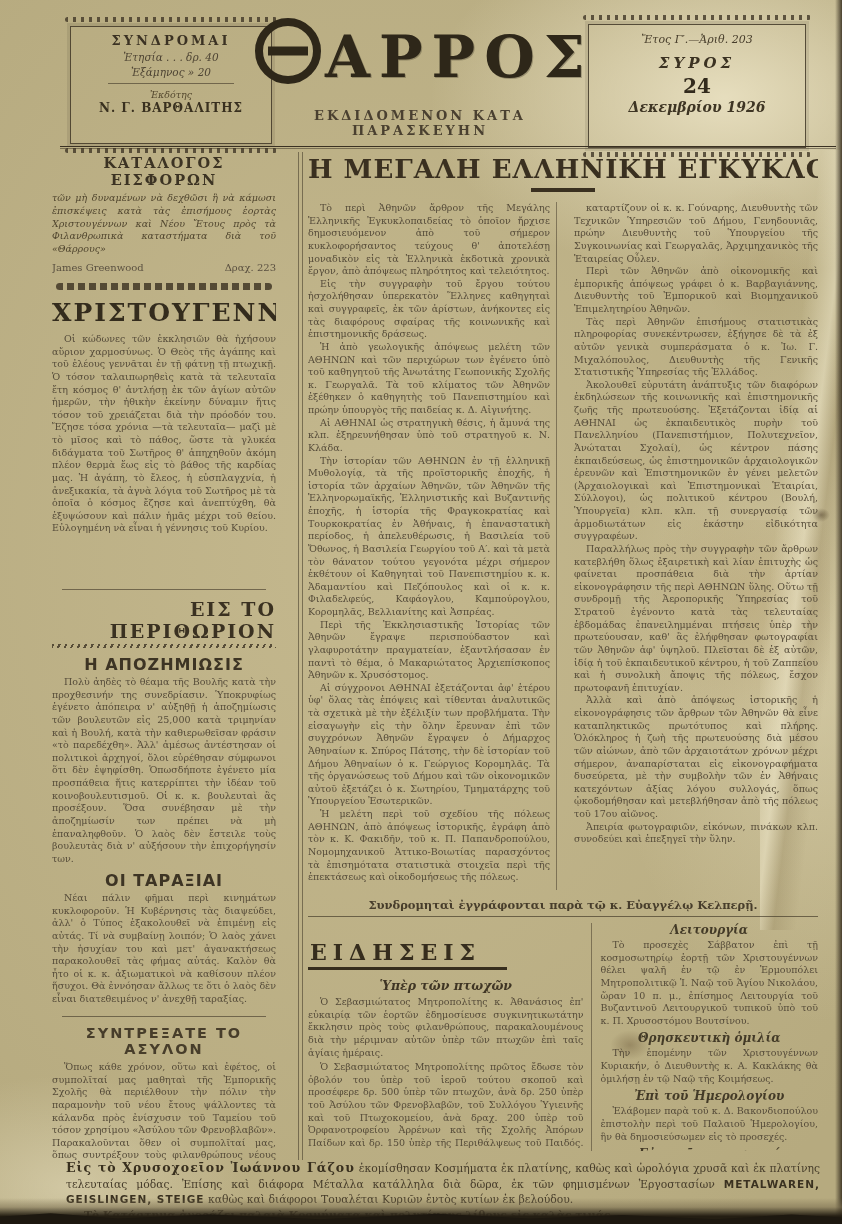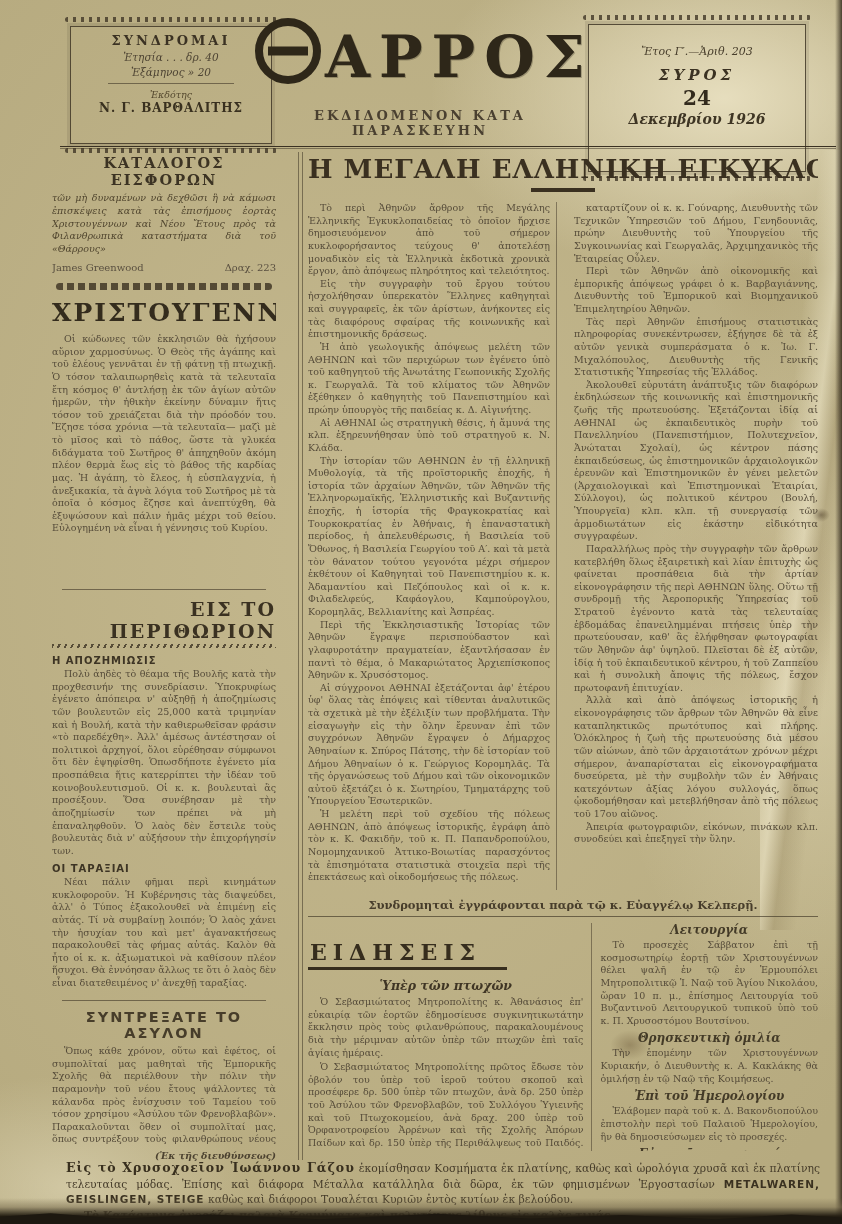--- a/index.html
+++ b/index.html
@@ -32,21 +32,21 @@
   .orn-box::before,.orn-box::after{content:"";position:absolute;left:-6px;right:-6px;height:5px;
     background:repeating-linear-gradient(90deg, rgba(64,54,38,.8) 0 3px, rgba(64,54,38,0) 3px 8px);border-radius:3px;}
   .orn-box::before{top:-10px;}
   .orn-box::after{bottom:-10px;}
   .sub-box{left:70px;top:26px;width:180px;height:104px;padding:6px 10px;text-align:center;}
   .sub-box .t{font-size:13px;letter-spacing:3px;font-weight:bold;color:#3b3223;}
   .sub-box .r{font-size:10.5px;font-style:italic;margin-top:3px;color:#4f4534;}
   .sub-box .dv{height:1px;width:70%;margin:5px auto;background:rgba(64,54,38,.6);}
   .sub-box .pl{font-size:9.5px;font-style:italic;color:#55492f;}
   .sub-box .pn{font-size:12px;font-weight:bold;letter-spacing:1px;color:#39301f;margin-top:1px;}
-  .issue-box{left:588px;top:24px;width:200px;height:106px;padding:20px 8px;text-align:center;}
+  .issue-box{left:588px;top:24px;width:200px;height:106px;padding:8px 8px;text-align:center;}
   .issue-box .il{font-size:11px;font-style:italic;color:#44false;color:#473d2b;}
   .issue-box .city{font-size:15px;font-weight:bold;font-style:italic;letter-spacing:4px;margin-top:8px;color:#3b3222;}
   .issue-box .day{font-size:20px;font-weight:bold;margin-top:2px;color:#332b1d;}
   .issue-box .my{font-size:14px;font-style:italic;font-weight:bold;color:#3e3524;margin-top:1px;}
   .mast-center{position:absolute;left:255px;top:18px;width:330px;text-align:center;}
   .mast-title{margin:0;font-size:58px;line-height:1;font-weight:bold;letter-spacing:9px;color:#2e2719;
     text-shadow:1px 1px 0 rgba(46,39,25,.3);white-space:nowrap;}
   .theta{display:inline-block;width:50px;height:50px;border:8px solid #2e2719;border-radius:50%;position:relative;vertical-align:-7px;margin-right:4px;}
   .theta::before{content:"";position:absolute;left:5px;right:5px;top:50%;height:9px;transform:translateY(-50%);background:#2e2719;}
   .theta::after{content:"";position:absolute;left:3px;top:8px;bottom:8px;width:0;}
@@ -63,21 +63,21 @@
   .small p{margin:0;text-indent:12px;}
   
   .h-catalog{margin:2px 0 4px;font-size:14.5px;letter-spacing:2px;text-align:center;font-weight:bold;color:#3c3323;}
   .catalog-note{font-size:9.5px;font-style:italic;line-height:1.35;text-align:justify;color:#51462f;}
   .catalog-entry{display:flex;justify-content:space-between;font-size:10px;margin-top:6px;color:#5a5040;}
   .chain{height:7px;margin:10px 4px 8px;background:repeating-linear-gradient(90deg, rgba(66,56,38,.85) 0 7px, rgba(66,56,38,0) 7px 11px);border-radius:4px;}
   .h-christmas{margin:4px 0 6px;font-size:25px;letter-spacing:2px;text-align:center;font-weight:bold;color:#33false;color:#342c1d;}
   .sec-rule{height:1px;background:rgba(62,52,36,.6);margin:8px 10px;}
   .h-perith{margin:4px 0 2px;font-size:19px;letter-spacing:2px;text-align:right;font-weight:bold;color:#3a3121;}
   .wavy{height:4px;margin:2px 0 6px;background:repeating-linear-gradient(115deg, rgba(62,52,36,.8) 0 2px, rgba(62,52,36,0) 2px 6px);}
-  .h-sub{margin:7px 0 2px;font-family:"DejaVu Sans","Liberation Sans",sans-serif;font-size:10px;font-weight:bold;letter-spacing:1px;color:#3d3424;}
+  .h-sub{margin:7px 0 2px;font-family:"DejaVu Sans","Liberation Sans",sans-serif;font-size:16px;font-weight:bold;letter-spacing:1px;color:#3d3424;text-align:center;}
   .h-asylum{margin:6px 0 4px;font-family:"DejaVu Sans","Liberation Sans",sans-serif;font-size:14.5px;font-weight:bold;letter-spacing:2px;text-align:center;color:#473d2a;}
   .byline{font-size:9.5px;font-style:italic;font-weight:bold;text-align:right;margin-top:3px;color:#4c4230;}
   
   .h-main{margin:2px 0 0;font-size:26px;font-weight:bold;letter-spacing:1px;text-align:center;color:#3a3020;white-space:nowrap;}
   .h-main-rule{width:64px;height:4px;background:#3a3020;margin:4px auto 10px;}
   .main-cols{display:flex;height:688px;overflow:hidden;}
   .mcA{width:245px;padding-right:6px;}
   .mcB{width:247px;padding-left:17px;border-left:1px solid rgba(62,52,36,.5);}
   .main-footer{font-size:11.5px;text-align:center;margin:8px 0 4px;color:#473d2b;font-weight:bold;}
   .main-hr{height:1px;background:rgba(62,52,36,.65);margin:4px 0 6px;}

